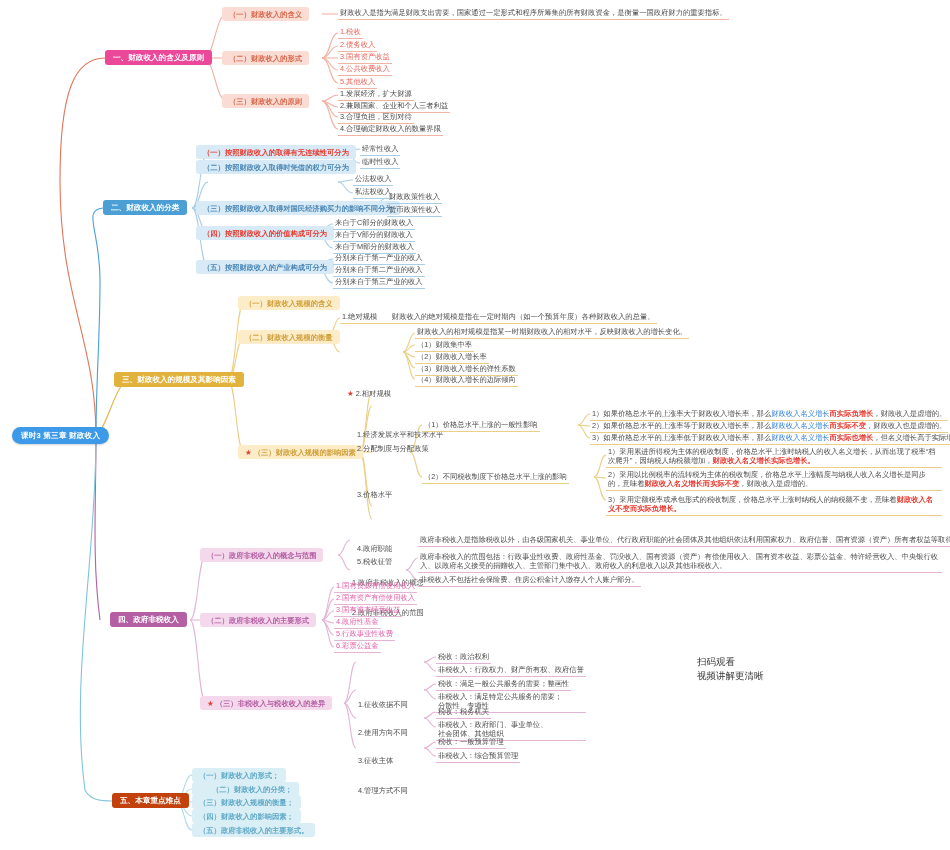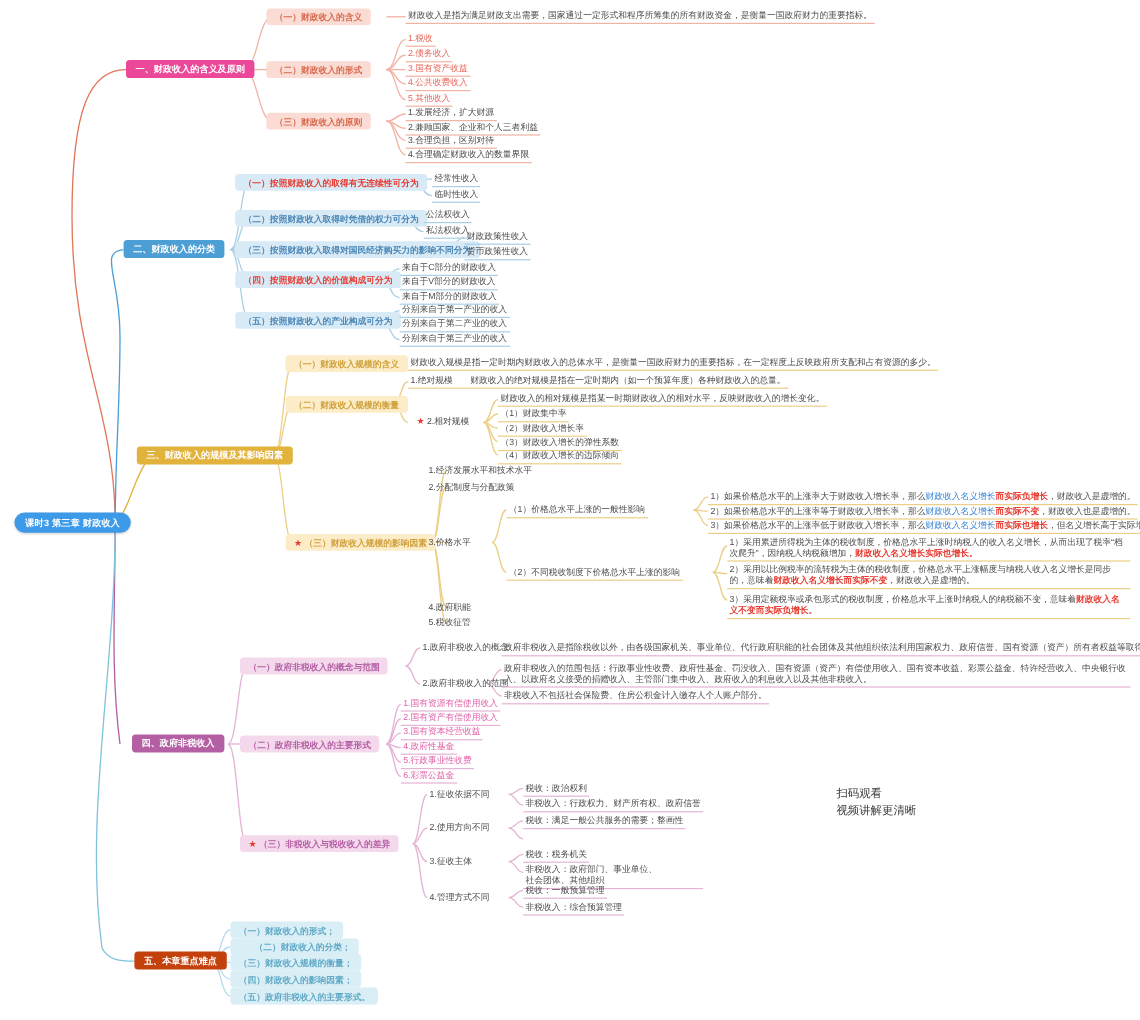--- a/index.html
+++ b/index.html
@@ -37,21 +37,21 @@
   .l2.c-cyan{background:#daeef6;color:#5fa9c6;}
   .l2 .hl{color:#e8392f;}
   .star{color:#e8392f;font-size:7.5px;margin-right:2px;}
 
   
   .leaf{padding:1px 2px 2px 2px;border-bottom:1px solid #ddd;font-size:7.3px;color:#4b4b4b;}
   .leaf.u-red{border-bottom-color:#f0b3a4;}
   .leaf.u-blue{border-bottom-color:#a9cfe6;}
   .leaf.u-yellow{border-bottom-color:#ebcf87;}
   .leaf.u-purple{border-bottom-color:#e4b4d6;}
-  .leaf.plain{border-bottom:none;}
+  .leaf.plain{border-bottom:none;margin-top:43px;}
   .leaf.t-red{color:#e8655a;}
   .leaf.t-pink{color:#e05fa8;}
   .leaf.wrap{white-space:normal;}
 
   
   .em-blue{color:#2f7fd6;}
   .em-red{color:#e8392f;font-weight:bold;}
 
   
   .note{position:absolute;color:#3b3b3b;font-size:9.5px;line-height:1.45;white-space:pre-line;}
@@ -196,21 +196,21 @@
   <div class="node leaf u-red" style="left:338px;top:123px;">4.合理确定财政收入的数量界限</div>
 
   <div class="node l1 c-blue" style="left:103px;top:200px;">二、财政收入的分类</div>
 
   <div class="node l2 c-blue" style="left:196px;top:145px;">
     <span class="hl">（一）按照财政收入的取得有无连续性可分为</span>
   </div>
   <div class="node leaf u-blue" style="left:360px;top:143px;">经常性收入</div>
   <div class="node leaf u-blue" style="left:360px;top:156px;">临时性收入</div>
 
-  <div class="node l2 c-blue" style="left:196px;top:175px;">（二）按照财政收入取得时凭借的权力可分为</div>
+  <div class="node l2 c-blue" style="left:196px;top:160px;">（二）按照财政收入取得时凭借的权力可分为</div>
   <div class="node leaf u-blue" style="left:353px;top:173px;">公法权收入</div>
   <div class="node leaf u-blue" style="left:353px;top:186px;">私法权收入</div>
 
   <div class="node l2 c-blue" style="left:196px;top:201px;">（三）按照财政收入取得对国民经济购买力的影响不同分为</div>
   <div class="node leaf u-blue" style="left:387px;top:191px;">财政政策性收入</div>
   <div class="node leaf u-blue" style="left:387px;top:204px;">货币政策性收入</div>
 
   <div class="node l2 c-blue" style="left:196px;top:226px;">
     <span class="hl">（四）按照财政收入的价值构成可分为</span>
   </div>
@@ -219,21 +219,20 @@
   <div class="node leaf u-blue" style="left:333px;top:241px;">来自于M部分的财政收入</div>
 
   <div class="node l2 c-blue" style="left:196px;top:260px;">（五）按照财政收入的产业构成可分为</div>
   <div class="node leaf u-blue" style="left:333px;top:252px;">分别来自于第一产业的收入</div>
   <div class="node leaf u-blue" style="left:333px;top:264px;">分别来自于第二产业的收入</div>
   <div class="node leaf u-blue" style="left:333px;top:276px;">分别来自于第三产业的收入</div>
 
   <div class="node l1 c-yellow" style="left:114px;top:372px;">三、财政收入的规模及其影响因素</div>
 
   <div class="node l2 c-yellow" style="left:238px;top:296px;">（一）财政收入规模的含义</div>
-  <div class="node leaf u-yellow" style="left:340px;top:296px;">财政收入规模是指一定时期内财政收入的总体水平，是衡量一国政府财力的重要指标，在一定程度上反映政府所支配和占有资源的多少。</div>
 
   <div class="node l2 c-yellow" style="left:238px;top:330px;">（二）财政收入规模的衡量</div>
   <div class="node leaf u-yellow" style="left:340px;top:311px;">1.绝对规模　　财政收入的绝对规模是指在一定时期内（如一个预算年度）各种财政收入的总量。</div>
 
   <div class="node leaf plain" style="left:345px;top:345px;">
     <span class="star">★</span><span>2.相对规模</span>
   </div>
   <div class="node leaf u-yellow" style="left:415px;top:326px;">财政收入的相对规模是指某一时期财政收入的相对水平，反映财政收入的增长变化。</div>
   <div class="node leaf u-yellow" style="left:415px;top:339px;">（1）财政集中率</div>
   <div class="node leaf u-yellow" style="left:415px;top:351px;">（2）财政收入增长率</div>
@@ -292,20 +291,22 @@
   <div class="node l2 c-purple" style="left:200px;top:696px;">
     <span class="star">★</span><span>（三）非税收入与税收收入的差异</span>
   </div>
 
   <div class="node leaf plain" style="left:356px;top:656px;">1.征收依据不同</div>
   <div class="node leaf u-purple" style="left:436px;top:651px;">税收：政治权利</div>
   <div class="node leaf u-purple" style="left:436px;top:664px;">非税收入：行政权力、财产所有权、政府信誉</div>
 
   <div class="node leaf plain" style="left:356px;top:684px;">2.使用方向不同</div>
   <div class="node leaf u-purple" style="left:436px;top:678px;">税收：满足一般公共服务的需要；整画性</div>
+  <div class="node leaf u-purple wrap" style="left:436px;top:691px;width:150px;white-space:pre-line;">非税收入：满足特定公共服务的需要；
+分散性、专项性</div>
 
   <div class="node leaf plain" style="left:356px;top:712px;">3.征收主体</div>
   <div class="node leaf u-purple" style="left:436px;top:706px;">税收：税务机关</div>
   <div class="node leaf u-purple wrap" style="left:436px;top:719px;width:150px;white-space:pre-line;">非税收入：政府部门、事业单位、
 社会团体、其他组织</div>
 
   <div class="node leaf plain" style="left:356px;top:742px;">4.管理方式不同</div>
   <div class="node leaf u-purple" style="left:436px;top:736px;">税收：一般预算管理</div>
   <div class="node leaf u-purple" style="left:436px;top:750px;">非税收入：综合预算管理</div>
 

